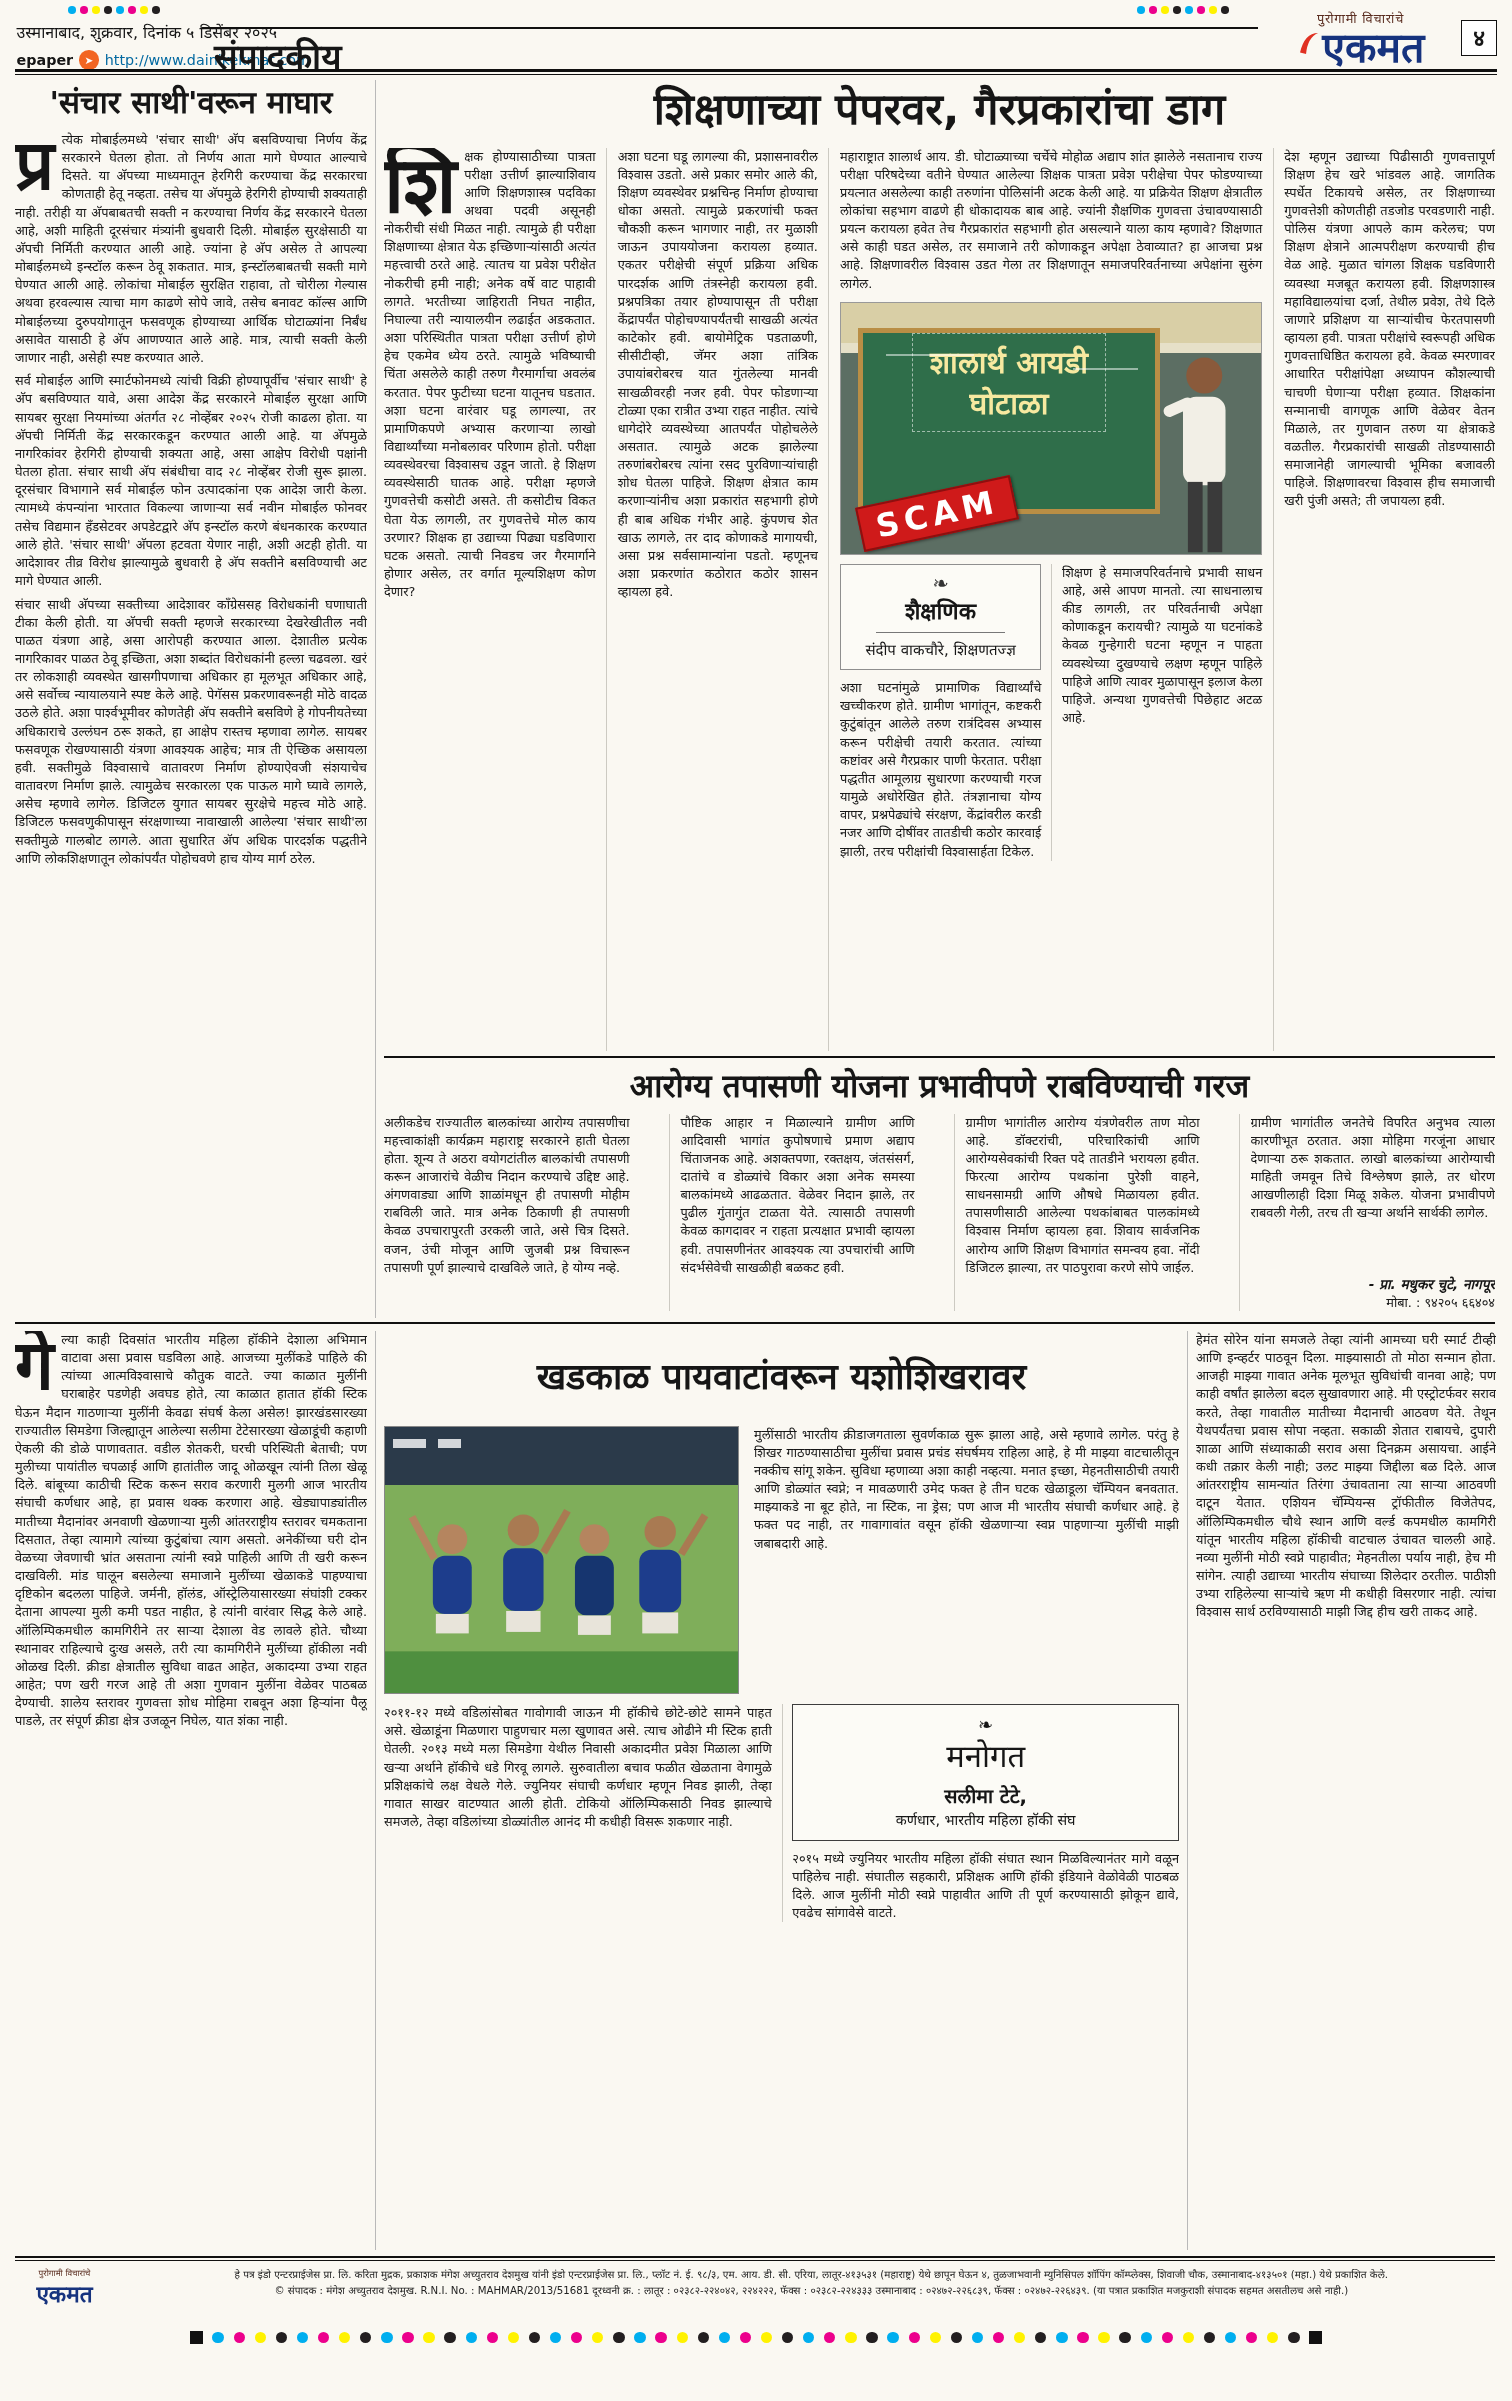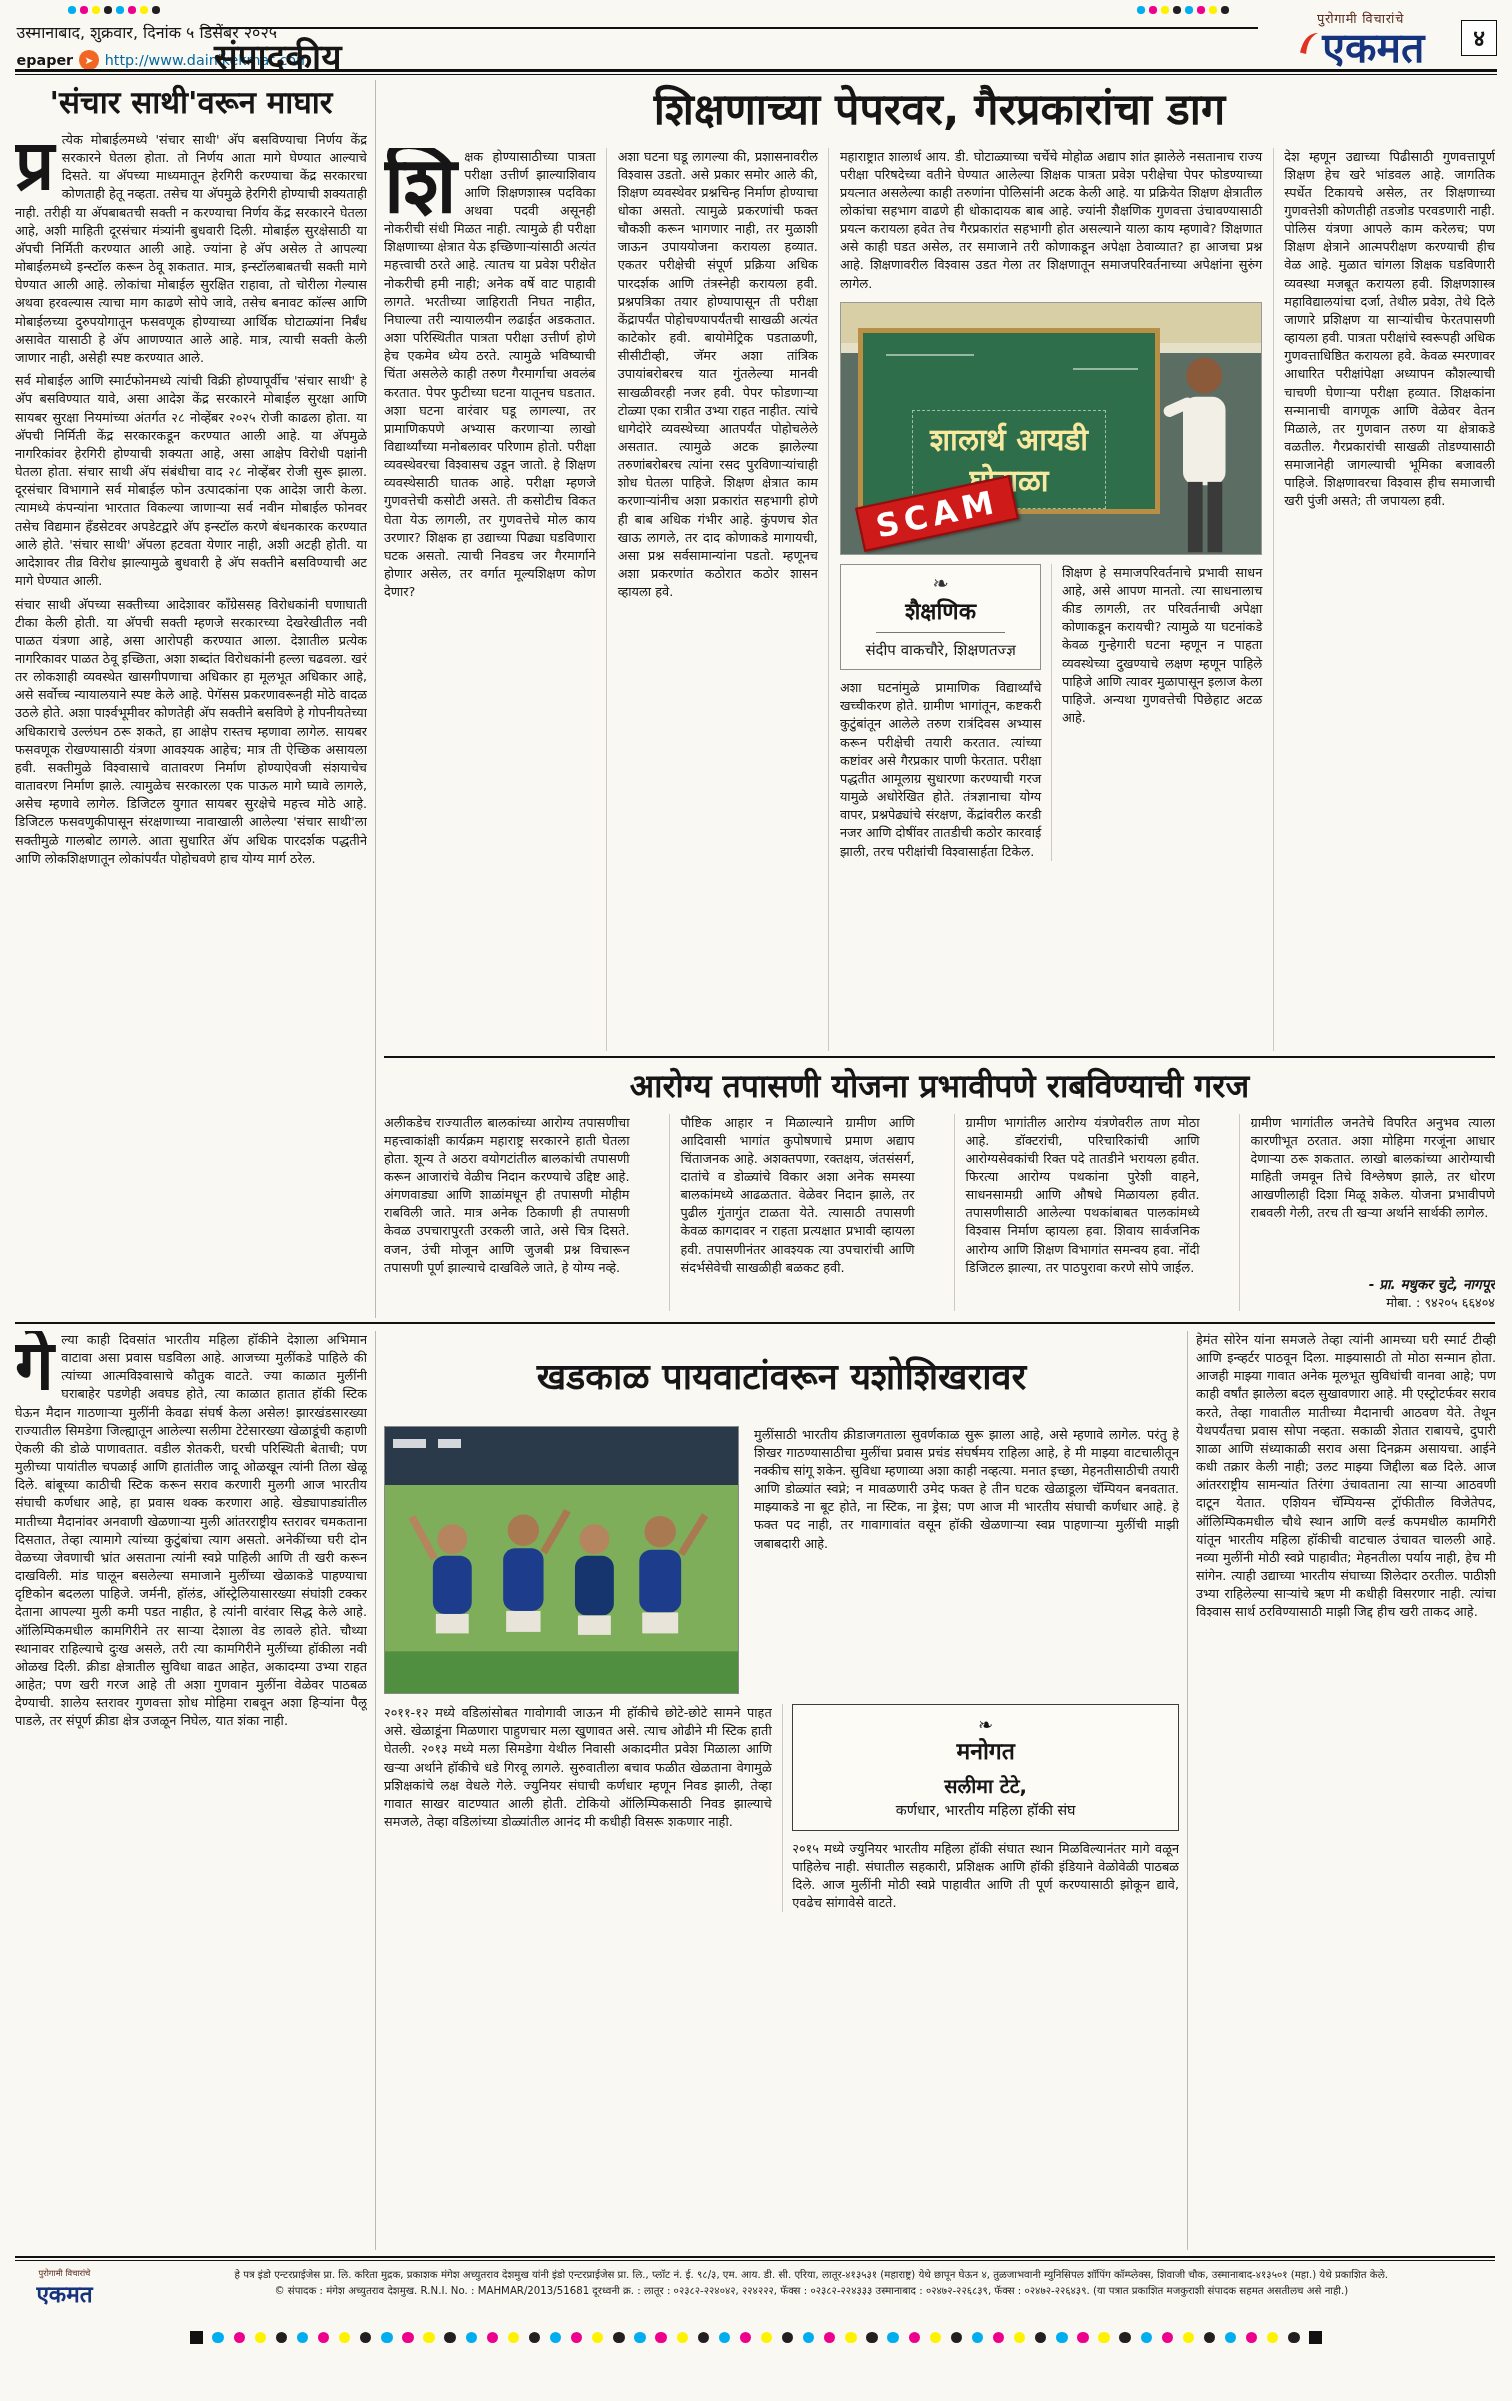--- a/index.html
+++ b/index.html
@@ -27,21 +27,21 @@
   .rule-v { width:0.8px; background:#b9b9b9; }
   
   .cols5 { display:grid; grid-template-columns:repeat(5,1fr); margin-top:10.5px; }
   .cols4 { display:grid; grid-template-columns:repeat(4,1fr); margin-top:7.5px; }
   .ncol { padding:0 10.5px; border-left:0.8px solid #cccac2; overflow:hidden; }
   .ncol:first-child { border-left:none; padding-left:0; }
   .ncol:last-child { padding-right:0; }
   .span2 { grid-column:span 2; }
   
   .classroom { position:relative; width:100%; height:253px; margin:9px 0; background:linear-gradient(#d9cfa6 0 16%, #e6e0c8 16% 20%, #5c6e63 20% 100%); overflow:hidden; border:0.8px solid #999; }
-  .board { position:absolute; left:4%; top:10%; width:72%; height:74%; background:#2f6e4a; border:5.3px solid #b98e45; display:flex; flex-direction:column; align-items:center; justify-content:flex-end; gap:4.5px; }
+  .board { position:absolute; left:4%; top:10%; width:72%; height:74%; background:#2f6e4a; border:5.3px solid #b98e45; display:flex; flex-direction:column; align-items:center; justify-content:flex-start; gap:4.5px; }
   .board .frame { border:1.5px dashed rgba(255,255,255,.55); padding:7.5px 16.6px; text-align:center; }
   .board-l1 { font-size:30px; font-weight:bold; color:#f7e9a0; }
   .board-l2 { font-size:30px; font-weight:bold; color:#f7e9a0; }
   .chalk { position:absolute; background:rgba(255,255,255,.5); height:2.3px; }
   .teacher { position:absolute; right:2%; bottom:0; height:88%; }
   .scam { position:absolute; left:4%; bottom:7%; background:#cf1a1a; color:#fff; border:2.3px solid #8e0f0f; font-weight:bold; font-size:32px; letter-spacing:5.3px; padding:1.5px 15px; transform:rotate(-12deg); box-shadow:1.5px 1.5px 3px rgba(0,0,0,.4); }
   
   .abox { border:0.8px solid #8f8f8f; padding:9px 7.5px 10.5px; text-align:center; background:#fcfbf6; }
   .abox .orn { font-size:19.6px; color:#333; line-height:1; }
   .abox .t1 { font-size:22.6px; font-weight:bold; margin-top:1.5px; }
@@ -57,21 +57,21 @@
   .phone { text-align:right; font-size:12.8px; }
   
   .hk-top { display:flex; gap:15px; margin-top:26px; }
   .hockeyphoto { position:relative; width:355px; height:268px; flex:0 0 auto; overflow:hidden; border:0.8px solid #888; background:linear-gradient(#7fae5a 0 100%); }
   .hk-stand { position:absolute; top:0; left:0; right:0; height:22%; background:#2b3a4a; }
   .hk-boardglare { position:absolute; background:rgba(255,255,255,.8); }
   .hk-intro { flex:1 1 auto; overflow:hidden; }
   .hk-bottom { display:flex; margin-top:10.5px; overflow:hidden; }
   .manogat { border:1.5px solid #3d3d3d; padding:10.5px 7.5px; text-align:center; margin-bottom:9px; background:#fcfbf6; }
   .manogat .orn { font-size:18px; line-height:1; }
-  .manogat .t1 { font-size:23px; font-weight:bold; }
+  .manogat .t1 { font-size:31px; font-weight:normal; }
   .manogat .nm { font-size:19.6px; font-weight:bold; margin-top:6px; }
   .manogat .rl { font-size:14.3px; margin-top:1.5px; }
   
   .ftr-rule { border-top:2.3px solid #111; border-bottom:0.8px solid #111; height:5.3px; }
   .footer { display:flex; gap:13.6px; align-items:flex-start; }
   .f-logo { width:99px; text-align:center; flex:0 0 auto; }
   .f-logo .tag { font-size:8.3px; color:#5a2d20; }
   .f-logo .logo { font-size:22.6px; font-weight:bold; color:#16337e; }
   .imprint { flex:1 1 auto; font-size:10.2px; line-height:1.55; text-align:center; color:#222; }
   .dots { display:flex; gap:9.8px; align-items:center; justify-content:center; }

